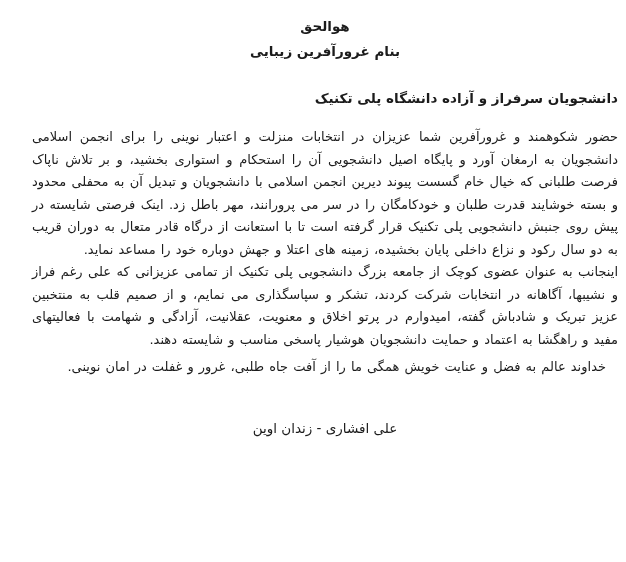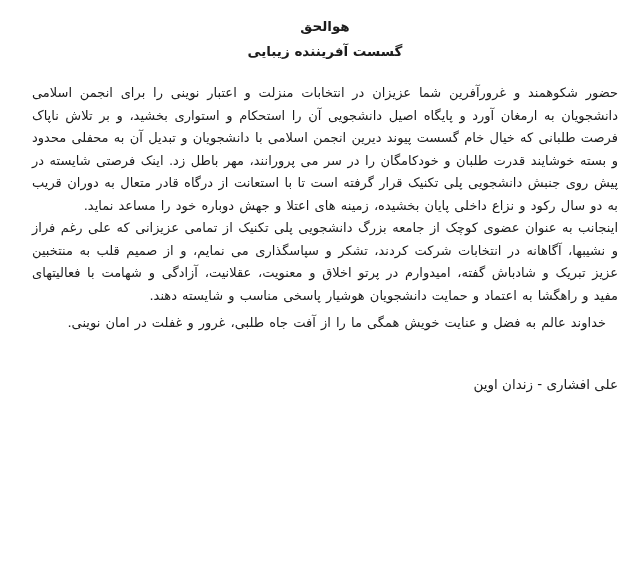--- a/index.html
+++ b/index.html
@@ -49,38 +49,39 @@
   }
   .body-text p.closing {
     margin-top: 5px;
     text-indent: 12px;
     text-align: right;
   }
   .signature {
     margin-top: 38px;
     font-size: 13.5px;
     line-height: 22px;
-    text-align: right;
+    text-align: center;
     direction: rtl;
   }
   .signature .sig-inner {
     display: inline-block;
     direction: rtl;
   }
 </style>
 </head>
 <body>
 
 <div class="page">
 
   <div class="doc-header">
     <div class="header-line">هوالحق</div>
-    <div class="header-line">گسست آفریننده زیبایی</div>
+    <div class="header-line">بنام غرورآفرین زیبایی</div>
   </div>
 
+  <h1 class="salutation">دانشجویان سرفراز و آزاده دانشگاه پلی تکنیک</h1>
 
   <div class="body-text">
     <p>حضور شکوهمند و غرورآفرین شما عزیزان در انتخابات منزلت و اعتبار نوینی را برای انجمن اسلامی دانشجویان به ارمغان آورد و پایگاه اصیل دانشجویی آن را استحکام و استواری بخشید، و بر تلاش ناپاک فرصت طلبانی که خیال خام گسست پیوند دیرین انجمن اسلامی با دانشجویان و تبدیل آن به محفلی محدود و بسته خوشایند قدرت طلبان و خودکامگان را در سر می پرورانند، مهر باطل زد. اینک فرصتی شایسته در پیش روی جنبش دانشجویی پلی تکنیک قرار گرفته است تا با استعانت از درگاه قادر متعال به دوران قریب به دو سال رکود و نزاع داخلی پایان بخشیده، زمینه های اعتلا و جهش دوباره خود را مساعد نماید.</p>
     <p>اینجانب به عنوان عضوی کوچک از جامعه بزرگ دانشجویی پلی تکنیک از تمامی عزیزانی که علی رغم فراز و نشیبها، آگاهانه در انتخابات شرکت کردند، تشکر و سپاسگذاری می نمایم، و از صمیم قلب به منتخبین عزیز تبریک و شادباش گفته، امیدوارم در پرتو اخلاق و معنویت، عقلانیت، آزادگی و شهامت با فعالیتهای مفید و راهگشا به اعتماد و حمایت دانشجویان هوشیار پاسخی مناسب و شایسته دهند.</p>
     <p class="closing">خداوند عالم به فضل و عنایت خویش همگی ما را از آفت جاه طلبی، غرور و غفلت در امان نوینی.</p>
   </div>
 
   <div class="signature">
     <span class="sig-inner">علی افشاری - زندان اوین</span>
   </div>

